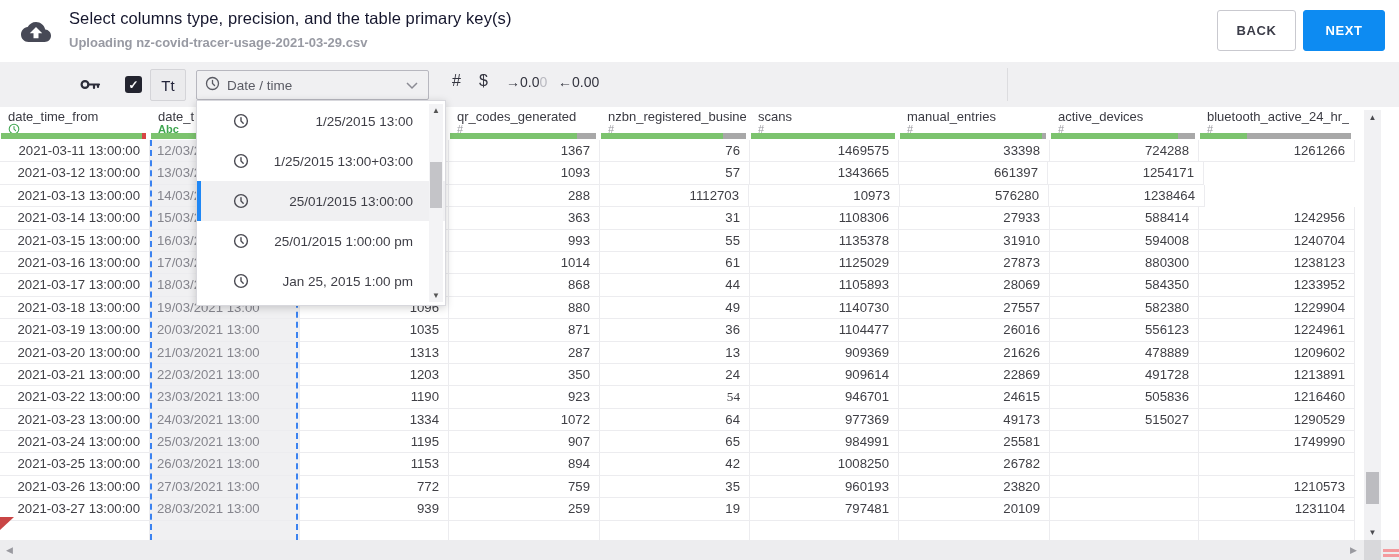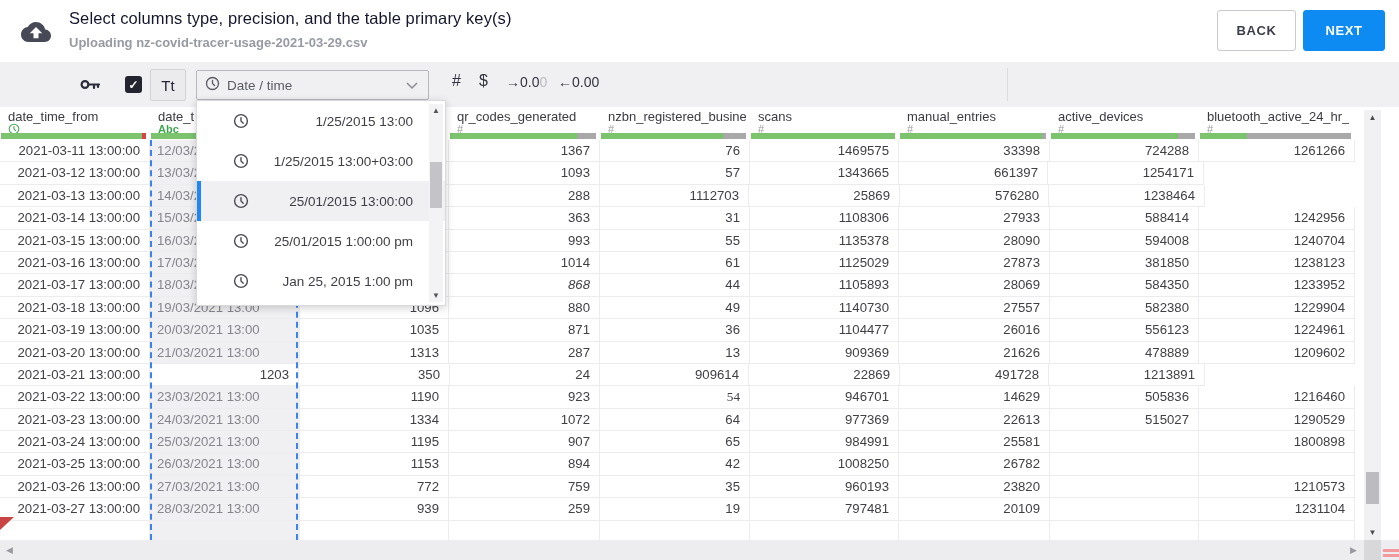--- a/index.html
+++ b/index.html
@@ -246,21 +246,21 @@
           <div class="tcell right" style="width: 149px;">1343665</div>
           <div class="tcell right" style="width: 149px;">661397</div>
           <div class="tcell right" style="width: 156px;">1254171</div>
         </div>
         <div class="trow">
           <div class="tcell right" style="width: 150px;">2021-03-13 13:00:00</div>
           <div class="tcell left sel" style="width: 150px;">14/03/2021 13:00</div>
           <div class="tcell right" style="width: 149px;"></div>
           <div class="tcell right" style="width: 151px;">288</div>
           <div class="tcell right" style="width: 149px;">1112703</div>
-          <div class="tcell right" style="width: 151px;">25869</div>
+          <div class="tcell right" style="width: 151px;">10973</div>
           <div class="tcell right" style="width: 149px;">576280</div>
           <div class="tcell right" style="width: 156px;">1238464</div>
         </div>
         <div class="trow">
           <div class="tcell right" style="width: 150px;">2021-03-14 13:00:00</div>
           <div class="tcell left sel" style="width: 150px;">15/03/2021 13:00</div>
           <div class="tcell right" style="width: 149px;"></div>
           <div class="tcell right" style="width: 151px;">363</div>
           <div class="tcell right" style="width: 150px;">31</div>
           <div class="tcell right" style="width: 149px;">1108306</div>
@@ -268,40 +268,40 @@
           <div class="tcell right" style="width: 149px;">588414</div>
           <div class="tcell right" style="width: 156px;">1242956</div>
         </div>
         <div class="trow">
           <div class="tcell right" style="width: 150px;">2021-03-15 13:00:00</div>
           <div class="tcell left sel" style="width: 150px;">16/03/2021 13:00</div>
           <div class="tcell right" style="width: 149px;"></div>
           <div class="tcell right" style="width: 151px;">993</div>
           <div class="tcell right" style="width: 150px;">55</div>
           <div class="tcell right" style="width: 149px;">1135378</div>
-          <div class="tcell right" style="width: 151px;">28090</div>
+          <div class="tcell right" style="width: 151px;">31910</div>
           <div class="tcell right" style="width: 149px;">594008</div>
           <div class="tcell right" style="width: 156px;">1240704</div>
         </div>
         <div class="trow">
           <div class="tcell right" style="width: 150px;">2021-03-16 13:00:00</div>
           <div class="tcell left sel" style="width: 150px;">17/03/2021 13:00</div>
           <div class="tcell right" style="width: 149px;"></div>
           <div class="tcell right" style="width: 151px;">1014</div>
           <div class="tcell right" style="width: 150px;">61</div>
           <div class="tcell right" style="width: 149px;">1125029</div>
           <div class="tcell right" style="width: 151px;">27873</div>
-          <div class="tcell right" style="width: 149px;">381850</div>
+          <div class="tcell right" style="width: 149px;">880300</div>
           <div class="tcell right" style="width: 156px;">1238123</div>
         </div>
         <div class="trow">
           <div class="tcell right" style="width: 150px;">2021-03-17 13:00:00</div>
           <div class="tcell left sel" style="width: 150px;">18/03/2021 13:00</div>
           <div class="tcell right" style="width: 149px;"></div>
-          <div class="tcell right" style="width: 151px; font-style: italic;">868</div>
+          <div class="tcell right" style="width: 151px;">868</div>
           <div class="tcell right" style="width: 150px;">44</div>
           <div class="tcell right" style="width: 149px;">1105893</div>
           <div class="tcell right" style="width: 151px;">28069</div>
           <div class="tcell right" style="width: 149px;">584350</div>
           <div class="tcell right" style="width: 156px;">1233952</div>
         </div>
         <div class="trow">
           <div class="tcell right" style="width: 150px;">2021-03-18 13:00:00</div>
           <div class="tcell left sel" style="width: 150px;">19/03/2021 13:00</div>
           <div class="tcell right" style="width: 149px;">1096</div>
@@ -329,60 +329,61 @@
           <div class="tcell right" style="width: 149px;">1313</div>
           <div class="tcell right" style="width: 151px;">287</div>
           <div class="tcell right" style="width: 150px;">13</div>
           <div class="tcell right" style="width: 149px;">909369</div>
           <div class="tcell right" style="width: 151px;">21626</div>
           <div class="tcell right" style="width: 149px;">478889</div>
           <div class="tcell right" style="width: 156px;">1209602</div>
         </div>
         <div class="trow">
           <div class="tcell right" style="width: 150px;">2021-03-21 13:00:00</div>
+          <div class="tcell left sel" style="width: 150px;">22/03/2021 13:00</div>
           <div class="tcell right" style="width: 149px;">1203</div>
           <div class="tcell right" style="width: 151px;">350</div>
           <div class="tcell right" style="width: 150px;">24</div>
           <div class="tcell right" style="width: 149px;">909614</div>
           <div class="tcell right" style="width: 151px;">22869</div>
           <div class="tcell right" style="width: 149px;">491728</div>
           <div class="tcell right" style="width: 156px;">1213891</div>
         </div>
         <div class="trow">
           <div class="tcell right" style="width: 150px;">2021-03-22 13:00:00</div>
           <div class="tcell left sel" style="width: 150px;">23/03/2021 13:00</div>
           <div class="tcell right" style="width: 149px;">1190</div>
           <div class="tcell right" style="width: 151px;">923</div>
           <div class="tcell right" style="width: 150px; font-family: Liberation Serif, serif;">54</div>
           <div class="tcell right" style="width: 149px;">946701</div>
-          <div class="tcell right" style="width: 151px;">14629</div>
+          <div class="tcell right" style="width: 151px;">24615</div>
           <div class="tcell right" style="width: 149px;">505836</div>
           <div class="tcell right" style="width: 156px;">1216460</div>
         </div>
         <div class="trow">
           <div class="tcell right" style="width: 150px;">2021-03-23 13:00:00</div>
           <div class="tcell left sel" style="width: 150px;">24/03/2021 13:00</div>
           <div class="tcell right" style="width: 149px;">1334</div>
           <div class="tcell right" style="width: 151px;">1072</div>
           <div class="tcell right" style="width: 150px;">64</div>
           <div class="tcell right" style="width: 149px;">977369</div>
-          <div class="tcell right" style="width: 151px;">22613</div>
+          <div class="tcell right" style="width: 151px;">49173</div>
           <div class="tcell right" style="width: 149px;">515027</div>
           <div class="tcell right" style="width: 156px;">1290529</div>
         </div>
         <div class="trow">
           <div class="tcell right" style="width: 150px;">2021-03-24 13:00:00</div>
           <div class="tcell left sel" style="width: 150px;">25/03/2021 13:00</div>
           <div class="tcell right" style="width: 149px;">1195</div>
           <div class="tcell right" style="width: 151px;">907</div>
           <div class="tcell right" style="width: 150px;">65</div>
           <div class="tcell right" style="width: 149px;">984991</div>
           <div class="tcell right" style="width: 151px;">25581</div>
           <div class="tcell right" style="width: 149px;"></div>
-          <div class="tcell right" style="width: 156px;">1800898</div>
+          <div class="tcell right" style="width: 156px;">1749990</div>
         </div>
         <div class="trow">
           <div class="tcell right" style="width: 150px;">2021-03-25 13:00:00</div>
           <div class="tcell left sel" style="width: 150px;">26/03/2021 13:00</div>
           <div class="tcell right" style="width: 149px;">1153</div>
           <div class="tcell right" style="width: 151px;">894</div>
           <div class="tcell right" style="width: 150px;">42</div>
           <div class="tcell right" style="width: 149px;">1008250</div>
           <div class="tcell right" style="width: 151px;">26782</div>
           <div class="tcell right" style="width: 149px;"></div>

